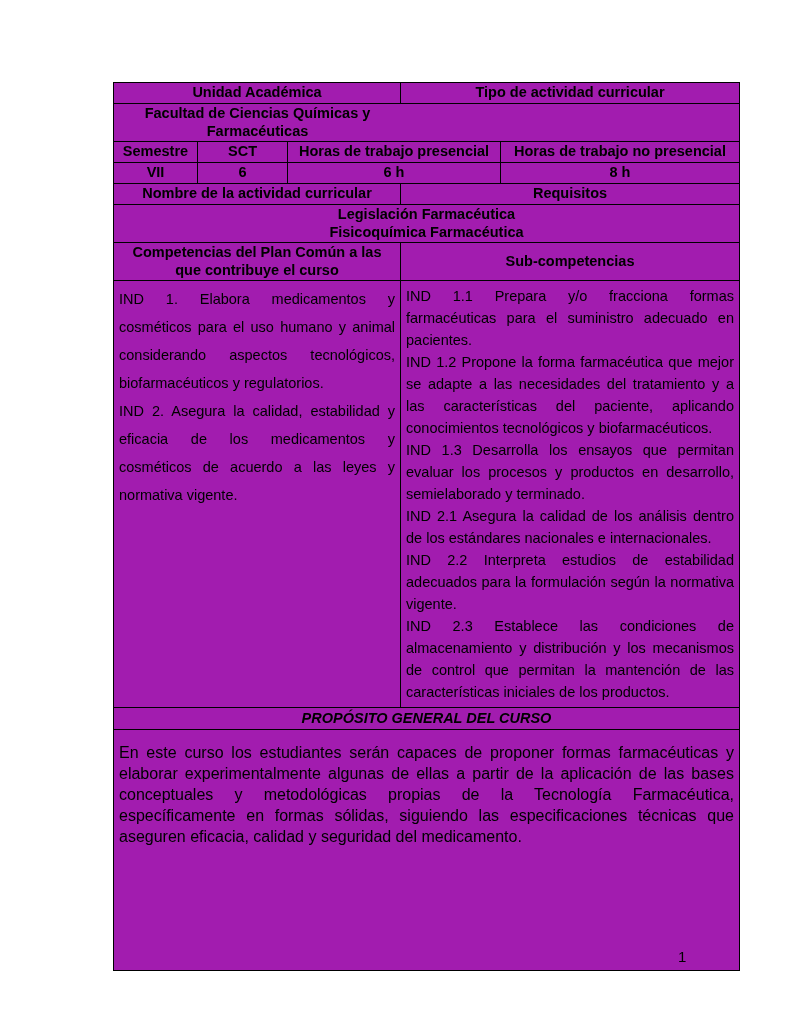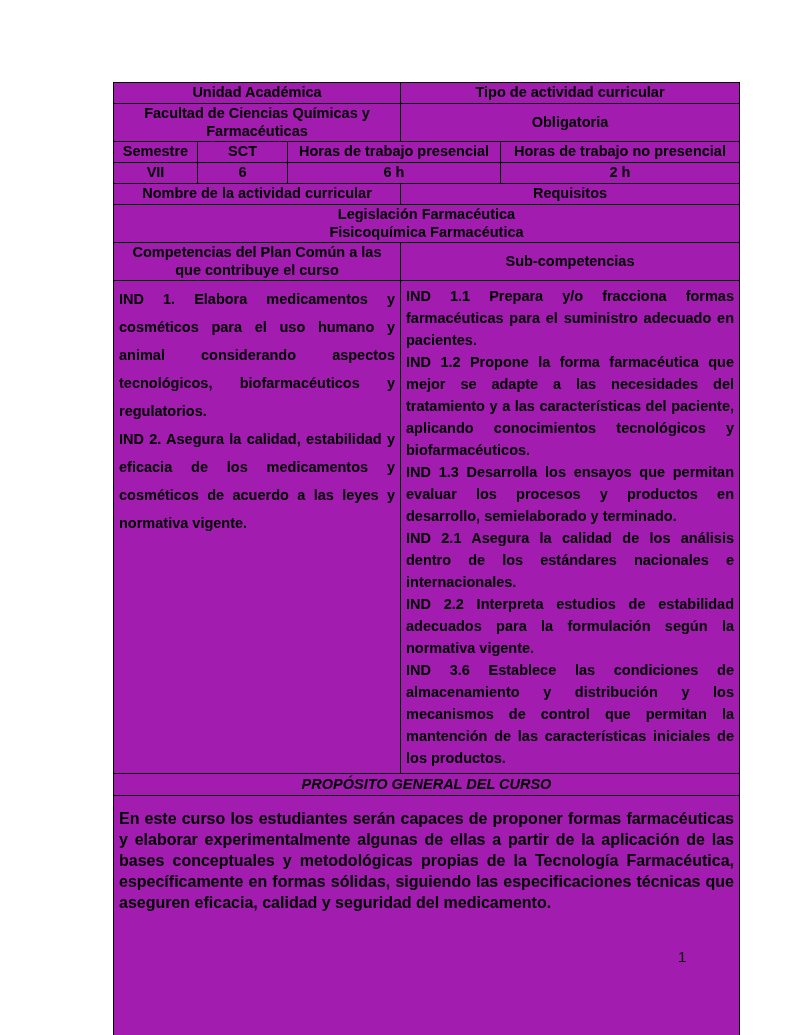--- a/index.html
+++ b/index.html
@@ -20,21 +20,20 @@
     background: #a21caf;
   }
   .row {
     display: flex;
     border-bottom: 1px solid #000000;
   }
   .row:last-child { border-bottom: none; }
   .cell {
     border-right: 1px solid #000000;
     overflow: hidden;
-    font-weight: bold;
   }
   .cell:last-child { border-right: none; }
 
   
   .w-left { width: 287px; flex: none; }
   .w-rest { flex: 1; }
   .w-c1 { width: 84px; flex: none; }
   .w-c2 { width: 90px; flex: none; }
   .w-c3 { width: 213px; flex: none; }
   .w-full { flex: 1; }
@@ -90,35 +89,34 @@
 
   <div class="doc-table">
 
     <div class="row h21">
       <div class="cell hcell w-left">Unidad Académica</div>
       <div class="cell hcell w-rest">Tipo de actividad curricular</div>
     </div>
 
     <div class="row h37">
       <div class="cell hcell w-left">Facultad de Ciencias Químicas y Farmacéuticas</div>
-      <div class="cell hcell w-rest">Obligatoria</div>
     </div>
 
     <div class="row h21">
       <div class="cell hcell w-c1">Semestre</div>
       <div class="cell hcell w-c2">SCT</div>
       <div class="cell hcell w-c3">Horas de trabajo presencial</div>
       <div class="cell hcell w-rest">Horas de trabajo no presencial</div>
     </div>
 
     <div class="row h21">
       <div class="cell hcell w-c1">VII</div>
       <div class="cell hcell w-c2">6</div>
       <div class="cell hcell w-c3">6 h</div>
-      <div class="cell hcell w-rest">2 h</div>
+      <div class="cell hcell w-rest">8 h</div>
     </div>
 
     <div class="row h21">
       <div class="cell hcell w-left">Nombre de la actividad curricular</div>
       <div class="cell hcell w-rest">Requisitos</div>
     </div>
 
     <div class="row h37">
       <div class="cell hcell w-rest">
         <div>Legislación Farmacéutica</div>
@@ -135,21 +133,21 @@
       <div class="cell w-left content-cell competencias-cell">
         <p>IND 1. Elabora medicamentos y cosméticos para el uso humano y animal considerando aspectos tecnológicos, biofarmacéuticos y regulatorios.</p>
         <p>IND 2. Asegura la calidad, estabilidad y eficacia de los medicamentos y cosméticos de acuerdo a las leyes y normativa vigente.</p>
       </div>
       <div class="cell w-rest content-cell subcompetencias-cell">
         <p>IND 1.1 Prepara y/o fracciona formas farmacéuticas para el suministro adecuado en pacientes.</p>
         <p>IND 1.2 Propone la forma farmacéutica que mejor se adapte a las necesidades del tratamiento y a las características del paciente, aplicando conocimientos tecnológicos y biofarmacéuticos.</p>
         <p>IND 1.3 Desarrolla los ensayos que permitan evaluar los procesos y productos en desarrollo, semielaborado y terminado.</p>
         <p>IND 2.1 Asegura la calidad de los análisis dentro de los estándares nacionales e internacionales.</p>
         <p>IND 2.2 Interpreta estudios de estabilidad adecuados para la formulación según la normativa vigente.</p>
-        <p>IND 3.6 Establece las condiciones de almacenamiento y distribución y los mecanismos de control que permitan la mantención de las características iniciales de los productos.</p>
+        <p>IND 2.3 Establece las condiciones de almacenamiento y distribución y los mecanismos de control que permitan la mantención de las características iniciales de los productos.</p>
       </div>
     </div>
 
     <div class="row h22">
       <div class="cell hcell w-full">PROPÓSITO GENERAL DEL CURSO</div>
     </div>
 
     <div class="row h240">
       <div class="cell w-full proposito-body">En este curso los estudiantes serán capaces de proponer formas farmacéuticas y elaborar experimentalmente algunas de ellas a partir de la aplicación de las bases conceptuales y metodológicas propias de la Tecnología Farmacéutica, específicamente en formas sólidas, siguiendo las especificaciones técnicas que aseguren eficacia, calidad y seguridad del medicamento.</div>
     </div>

